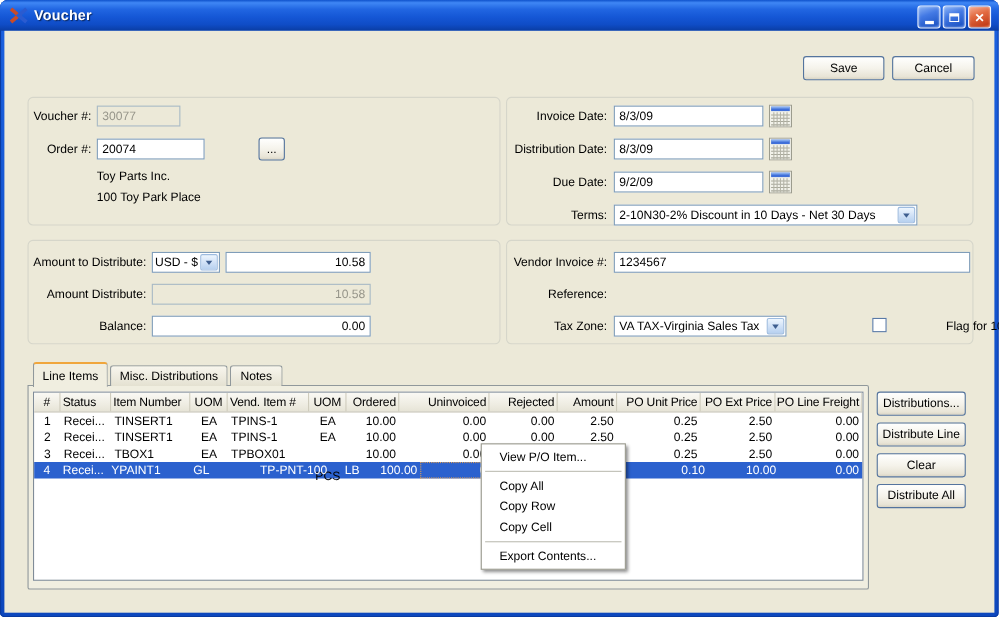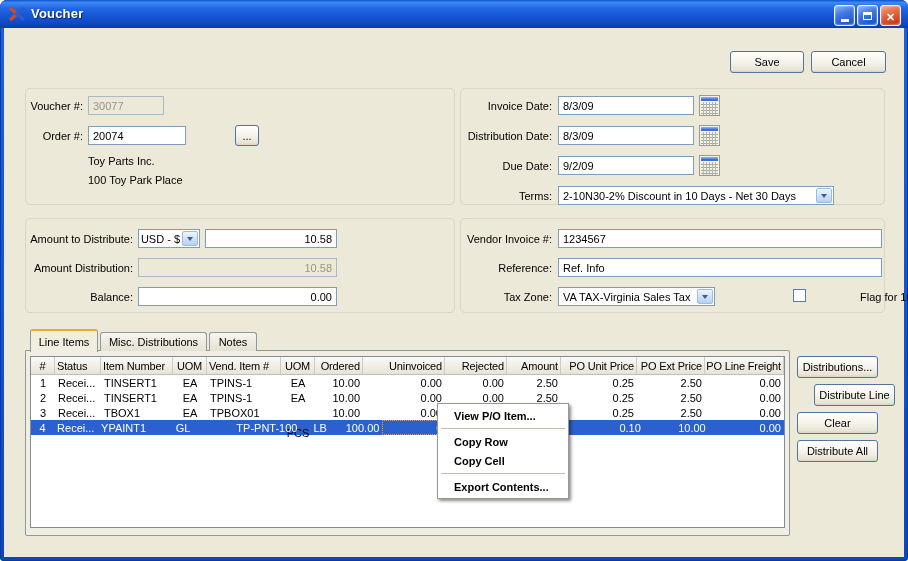--- a/index.html
+++ b/index.html
@@ -61,21 +61,21 @@
   .th.a-right{justify-content:flex-end;}
   .tr{display:flex;height:15px;font-size:11px;align-items:center;}
   .tr.sel{background:#2B61CE;color:#fff;}
   .td{box-sizing:border-box;padding:0 3px;white-space:nowrap;overflow:hidden;height:100%;
     display:flex;align-items:center;}
   .td.a-center{justify-content:center;}
   .td.a-right{justify-content:flex-end;}
   .focus-cell{outline:1px dotted #E3A14F;outline-offset:-1px;}
   
   #context-menu{position:absolute;left:437px;top:403px;width:130px;background:#fff;
-    border:1px solid #97978B;box-shadow:2px 2px 3px rgba(0,0,0,.45);padding:2px 0;z-index:50;font-weight:bold;}
+    border:1px solid #97978B;box-shadow:2px 2px 3px rgba(0,0,0,.45);padding:2px 0;z-index:50;}
   .menu-item{height:19px;display:flex;align-items:center;padding-left:16px;font-size:11px;color:#000;white-space:nowrap;}
   .menu-sep{height:1px;background:#BEBEB4;margin:3px 3px;}
 </style>
 </head>
 <body>
 
 <div id="window">
   <div id="titlebar">
     <svg id="app-icon" viewBox="0 0 18 16">
       <path d="M2 2 L9 8 L2 14" stroke="#C94B28" stroke-width="3.4" fill="none"></path>
@@ -152,30 +152,29 @@
 
   <div class="groupbox" style="left:25px;top:218px;width:430px;height:95px;"></div>
   <span class="lbl" style="left:15px;top:233px;width:118px;">Amount to Distribute:</span>
   <span class="inp combo" style="left:138px;top:229px;width:62px;justify-content:flex-end;">
       <span>USD - $</span>
       <span class="combo-arrow">
         <span class="tri"></span>
       </span>
     </span>
   <span class="inp right" style="left:205px;top:229px;width:132px;">10.58</span>
-  <span class="lbl" style="left:15px;top:262px;width:118px;">Amount Distribution:</span>
+  <span class="lbl" style="left:15px;top:262px;width:118px;">Amount Distribute:</span>
   <span class="inp right dis" style="left:138px;top:258px;width:199px;">10.58</span>
   <span class="lbl" style="left:15px;top:291px;width:118px;">Balance:</span>
   <span class="inp right" style="left:138px;top:287px;width:199px;">0.00</span>
 
   <div class="groupbox" style="left:460px;top:218px;width:425px;height:95px;"></div>
   <span class="lbl" style="left:440px;top:233px;width:112px;">Vendor Invoice #:</span>
   <span class="inp" style="left:558px;top:229px;width:324px;">1234567</span>
   <span class="lbl" style="left:440px;top:262px;width:112px;">Reference:</span>
-  <span class="inp" style="left:558px;top:258px;width:324px;">Ref. Info</span>
   <span class="lbl" style="left:440px;top:291px;width:112px;">Tax Zone:</span>
   <span class="inp combo" style="left:558px;top:287px;width:157px;">
       <span>VA TAX-Virginia Sales Tax</span>
       <span class="combo-arrow">
         <span class="tri"></span>
       </span>
     </span>
   <span class="checkbox" style="left:793px;top:289px;"></span>
   <span class="txt" style="left:812px;top:291px;margin-left:48px;">Flag for 1099</span>
 
@@ -259,26 +258,27 @@
           <div class="td a-right" style="width: 62px;"></div>
           <div class="td a-right" style="width: 54px;"></div>
           <div class="td a-right" style="width: 76px;">0.10</div>
           <div class="td a-right" style="width: 68px;">10.00</div>
           <div class="td a-right" style="width: 79px;">0.00</div>
         </div>
       </div>
   </div>
   <div id="side-buttons">
       <button class="xp-btn" style="left: 797px; top: 356px; width: 81px; height: 22px;">Distributions...</button>
-      <button class="xp-btn" style="left: 814px; top: 384px; width: 81px; height: 22px;">Distribute Line</button>
+      <button class="xp-btn" style="left: 797px; top: 384px; width: 81px; height: 22px;">Distribute Line</button>
       <button class="xp-btn" style="left: 797px; top: 412px; width: 81px; height: 22px;">Clear</button>
       <button class="xp-btn" style="left: 797px; top: 440px; width: 81px; height: 22px;">Distribute All</button>
     </div>
 
   <div id="context-menu">
       <div class="menu-item">View P/O Item...</div>
       <div class="menu-sep"></div>
+      <div class="menu-item">Copy All</div>
       <div class="menu-item">Copy Row</div>
       <div class="menu-item">Copy Cell</div>
       <div class="menu-sep"></div>
       <div class="menu-item">Export Contents...</div>
     </div>
 </div>
 
 </body></html>

